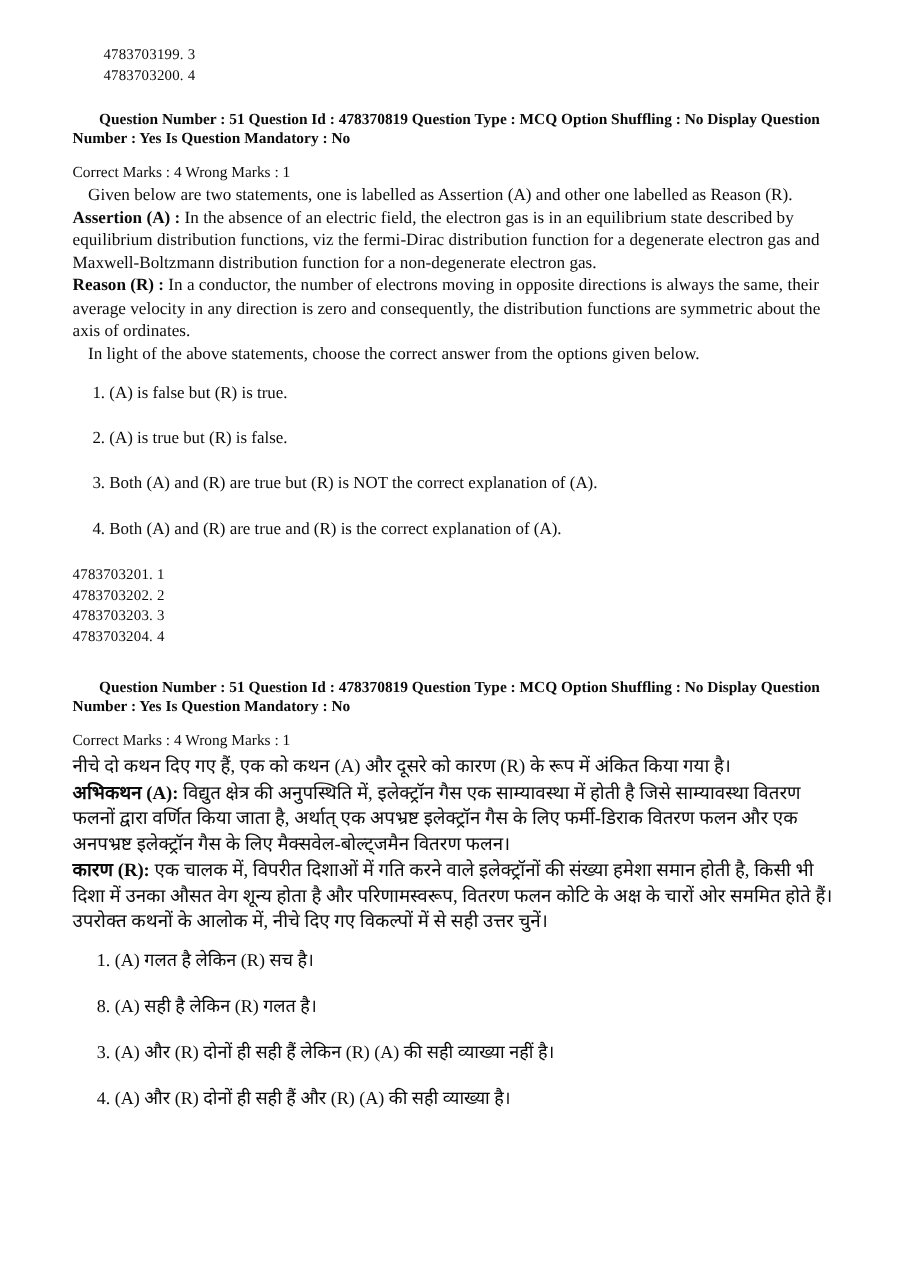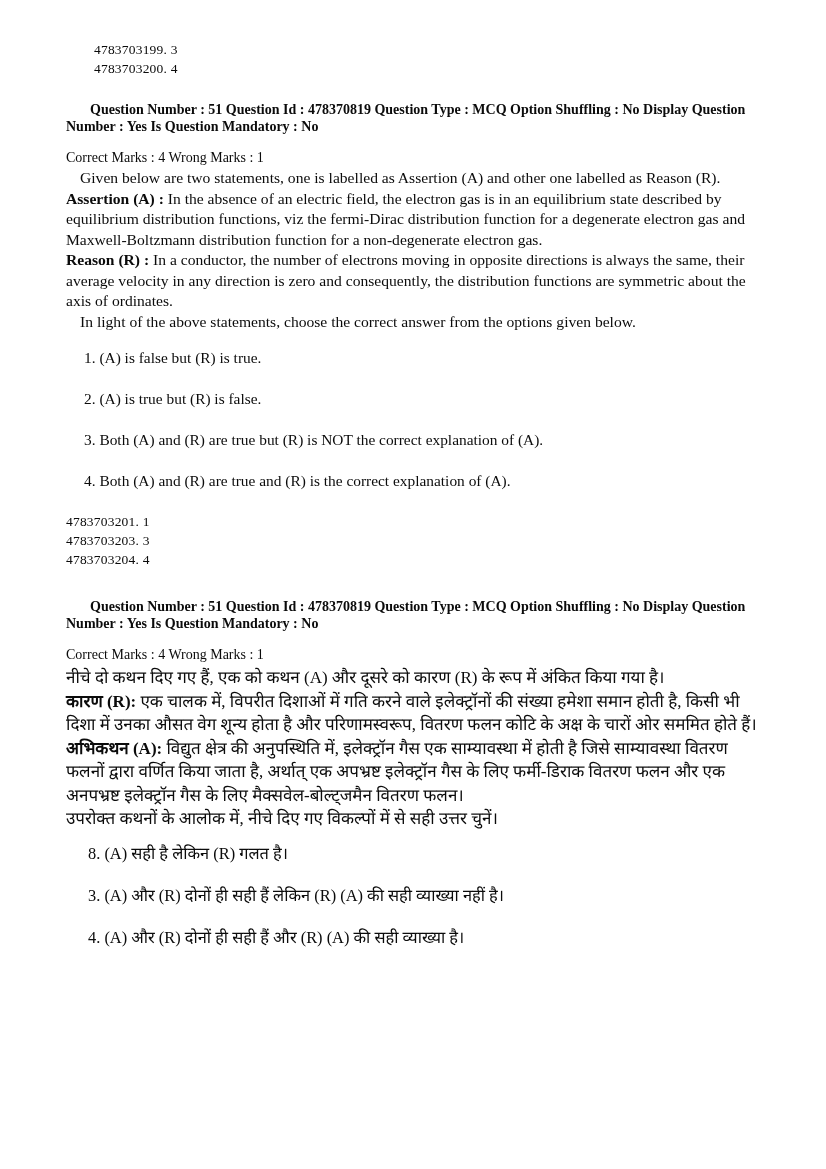--- a/index.html
+++ b/index.html
@@ -142,41 +142,43 @@
 
     <div class="opts-en">
       <p class="opt">1. (A) is false but (R) is true.</p>
       <p class="opt">2. (A) is true but (R) is false.</p>
       <p class="opt">3. Both (A) and (R) are true but (R) is NOT the correct explanation of (A).</p>
       <p class="opt">4. Both (A) and (R) are true and (R) is the correct explanation of (A).</p>
     </div>
 
     <div class="opt-ids">
       <div>4783703201. 1</div>
+      <div>4783703202. 2</div>
       <div>4783703203. 3</div>
       <div>4783703204. 4</div>
     </div>
   </div>
 
   <div class="block2">
     <div class="meta">Question Number : 51 Question Id : 478370819 Question Type : MCQ Option Shuffling : No Display Question</div>
     <div class="meta-line2">Number : Yes Is Question Mandatory : No</div>
     <div class="marks">Correct Marks : 4 Wrong Marks : 1</div>
 
     <div class="body-hi">
       <p>नीचे दो कथन दिए गए हैं, एक को कथन (A) और दूसरे को कारण (R) के रूप में अंकित किया गया है।</p>
       <p>
-        <span class="hi-bold">कारण (R):</span><span> एक चालक में, विपरीत दिशाओं में गति करने वाले इलेक्ट्रॉनों की संख्या हमेशा समान होती है, किसी भी दिशा में उनका औसत वेग शून्य होता है और परिणामस्वरूप, वितरण फलन कोटि के अक्ष के चारों ओर सममित होते हैं।</span>
+        <span class="hi-bold">अभिकथन (A):</span><span> विद्युत क्षेत्र की अनुपस्थिति में, इलेक्ट्रॉन गैस एक साम्यावस्था में होती है जिसे साम्यावस्था वितरण फलनों द्वारा वर्णित किया जाता है, अर्थात् एक अपभ्रष्ट इलेक्ट्रॉन गैस के लिए फर्मी-डिराक वितरण फलन और एक अनपभ्रष्ट इलेक्ट्रॉन गैस के लिए मैक्सवेल-बोल्ट्जमैन वितरण फलन।</span>
       </p>
       <p>
-        <span class="hi-bold">अभिकथन (A):</span><span> विद्युत क्षेत्र की अनुपस्थिति में, इलेक्ट्रॉन गैस एक साम्यावस्था में होती है जिसे साम्यावस्था वितरण फलनों द्वारा वर्णित किया जाता है, अर्थात् एक अपभ्रष्ट इलेक्ट्रॉन गैस के लिए फर्मी-डिराक वितरण फलन और एक अनपभ्रष्ट इलेक्ट्रॉन गैस के लिए मैक्सवेल-बोल्ट्जमैन वितरण फलन।</span>
+        <span class="hi-bold">कारण (R):</span><span> एक चालक में, विपरीत दिशाओं में गति करने वाले इलेक्ट्रॉनों की संख्या हमेशा समान होती है, किसी भी दिशा में उनका औसत वेग शून्य होता है और परिणामस्वरूप, वितरण फलन कोटि के अक्ष के चारों ओर सममित होते हैं।</span>
       </p>
       <p>उपरोक्त कथनों के आलोक में, नीचे दिए गए विकल्पों में से सही उत्तर चुनें।</p>
     </div>
 
     <div class="opts-hi">
+      <p class="opt">1. (A) गलत है लेकिन (R) सच है।</p>
       <p class="opt">8. (A) सही है लेकिन (R) गलत है।</p>
       <p class="opt">3. (A) और (R) दोनों ही सही हैं लेकिन (R) (A) की सही व्याख्या नहीं है।</p>
       <p class="opt">4. (A) और (R) दोनों ही सही हैं और (R) (A) की सही व्याख्या है।</p>
     </div>
   </div>
 
 </div>
 
 </body></html>

